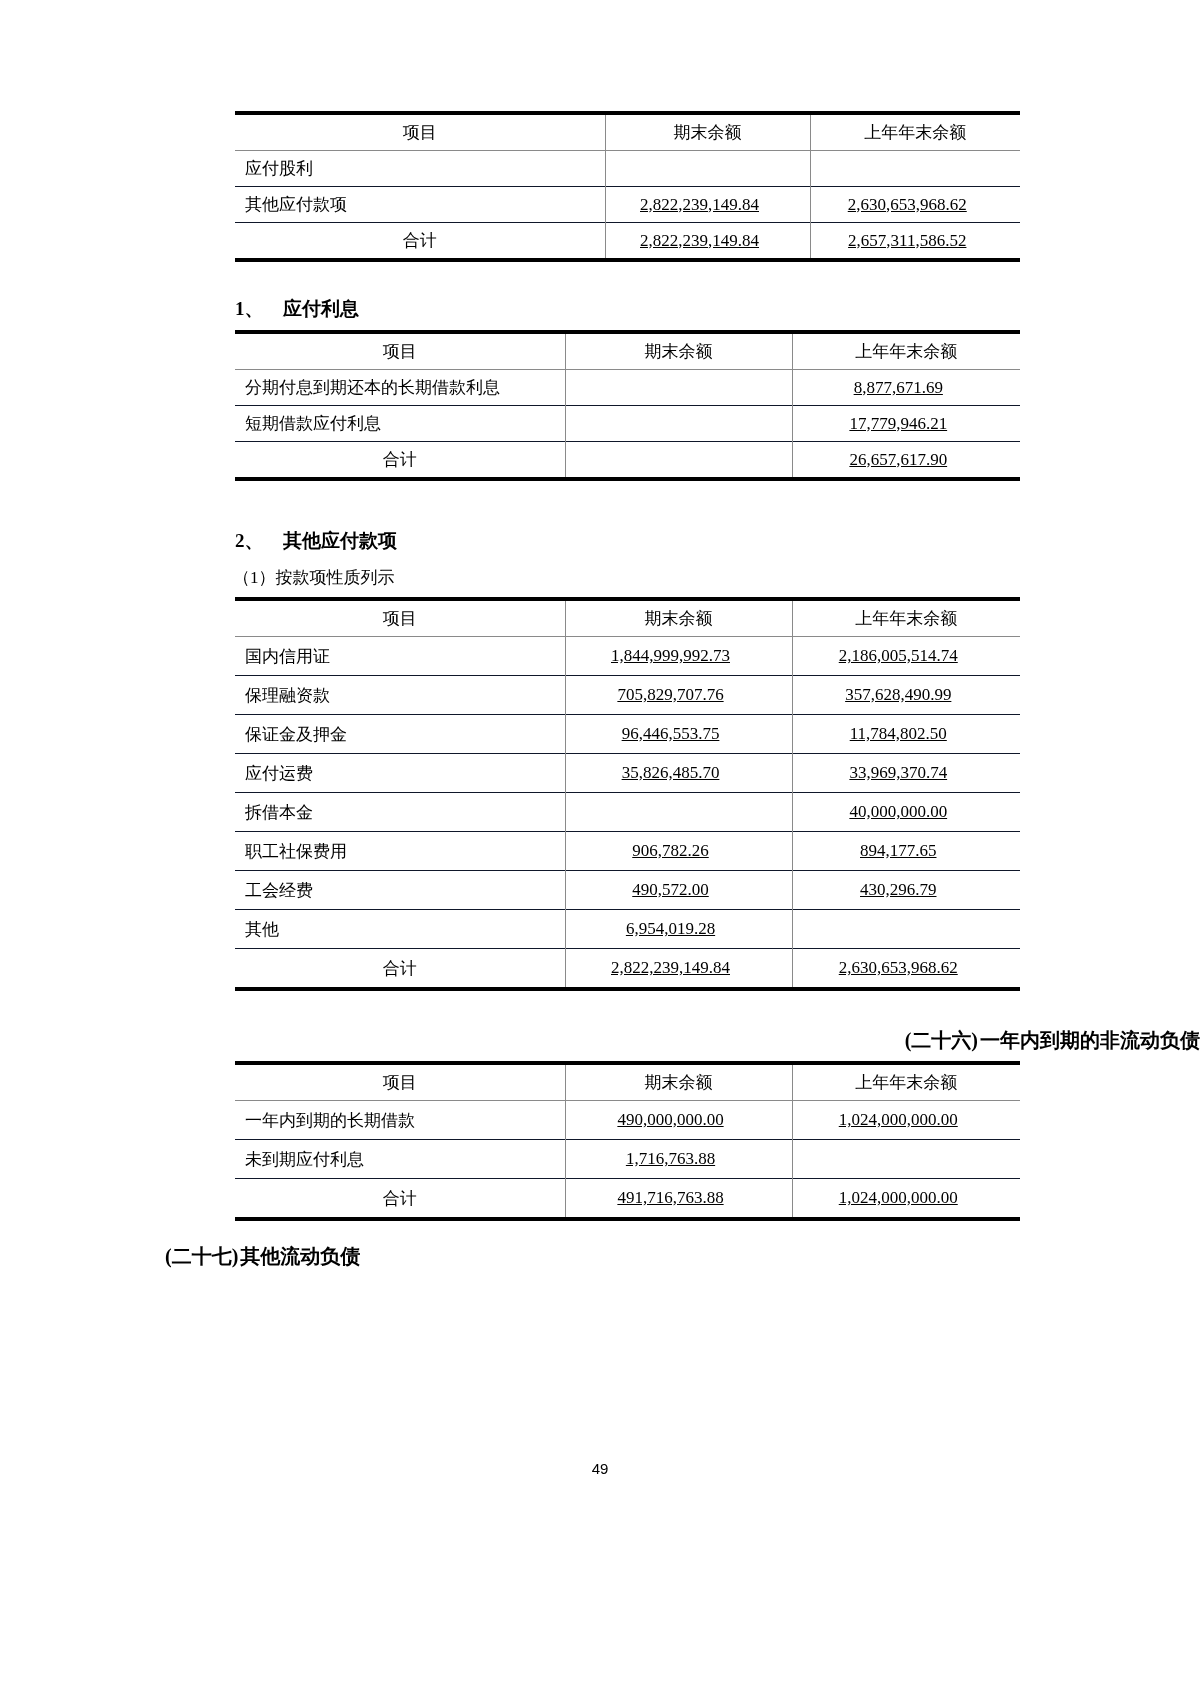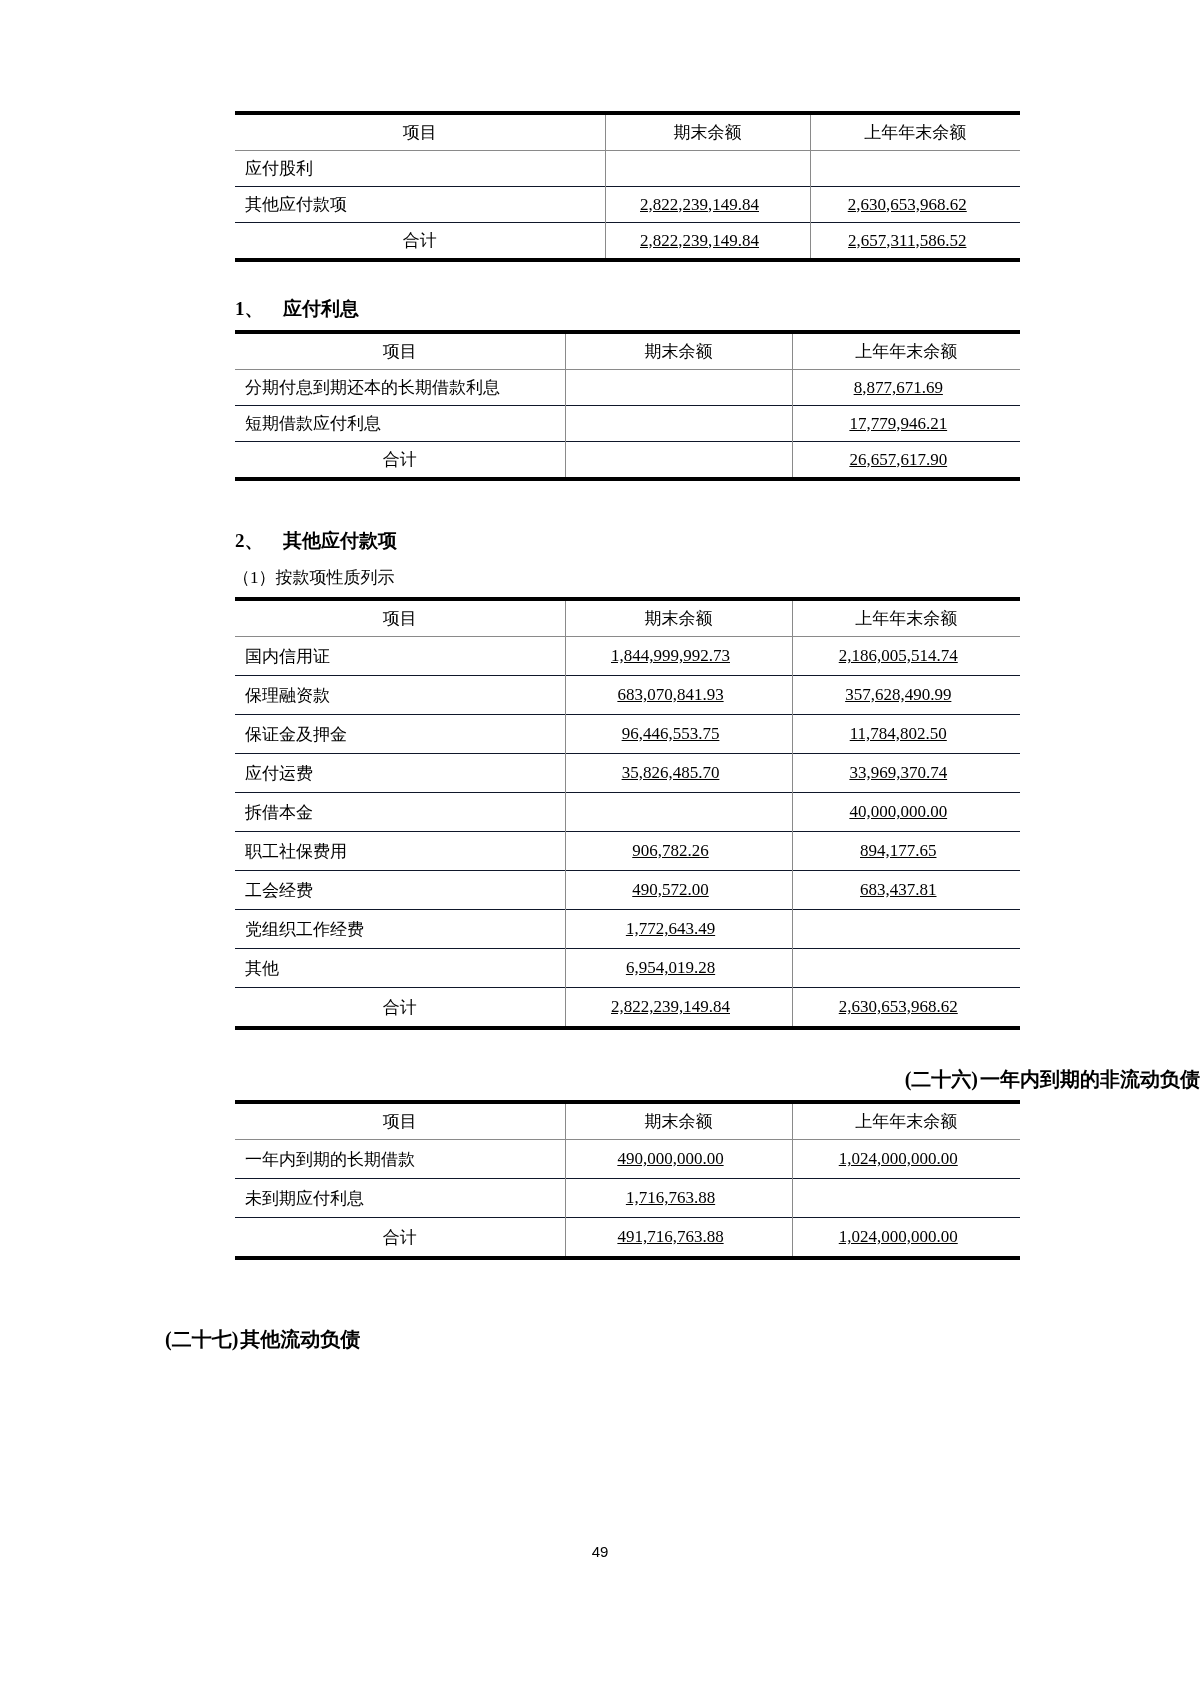--- a/index.html
+++ b/index.html
@@ -46,21 +46,21 @@
     margin-left:233px;font-size:17px;font-weight:normal;line-height:24px;
   }
   .mt-t1{margin-top:0;}
   .mt-h1{margin-top:34px;}
   .mt-t2{margin-top:8px;}
   .mt-h2{margin-top:47px;}
   .mt-sub{margin-top:12px;}
   .mt-t3{margin-top:7px;}
   .mt-h26{margin-top:35px;text-align:right;}
   .mt-t4{margin-top:7px;}
-  .mt-h27{margin-top:65px;}
+  .mt-h27{margin-top:21px;}
   .page-number{
     margin-top:190px;text-align:center;
     font-family:"Liberation Sans","DejaVu Sans",sans-serif;font-size:15px;
   }
 </style>
 </head>
 <body>
 
 <div class="page">
 
@@ -149,21 +149,21 @@
       </tr>
     </thead>
     <tbody>
         <tr>
           <td class="cell-label">国内信用证</td>
           <td class="col-num">1,844,999,992.73</td>
           <td class="col-num">2,186,005,514.74</td>
         </tr>
         <tr>
           <td class="cell-label">保理融资款</td>
-          <td class="col-num">683,070,841.93</td>
+          <td class="col-num">705,829,707.76</td>
           <td class="col-num">357,628,490.99</td>
         </tr>
         <tr>
           <td class="cell-label">保证金及押金</td>
           <td class="col-num">96,446,553.75</td>
           <td class="col-num">11,784,802.50</td>
         </tr>
         <tr>
           <td class="cell-label">应付运费</td>
           <td class="col-num">35,826,485.70</td>
@@ -175,26 +175,21 @@
           <td class="col-num">40,000,000.00</td>
         </tr>
         <tr>
           <td class="cell-label">职工社保费用</td>
           <td class="col-num">906,782.26</td>
           <td class="col-num">894,177.65</td>
         </tr>
         <tr>
           <td class="cell-label">工会经费</td>
           <td class="col-num">490,572.00</td>
-          <td class="col-num">683,437.81</td>
-        </tr>
-        <tr>
-          <td class="cell-label">党组织工作经费</td>
-          <td class="col-num">1,772,643.49</td>
-          <td class="col-num"></td>
+          <td class="col-num">430,296.79</td>
         </tr>
         <tr>
           <td class="cell-label">其他</td>
           <td class="col-num">6,954,019.28</td>
           <td class="col-num"></td>
         </tr>
         <tr>
           <td class="cell-total">合计</td>
           <td class="col-num">2,822,239,149.84</td>
           <td class="col-num">2,630,653,968.62</td>

